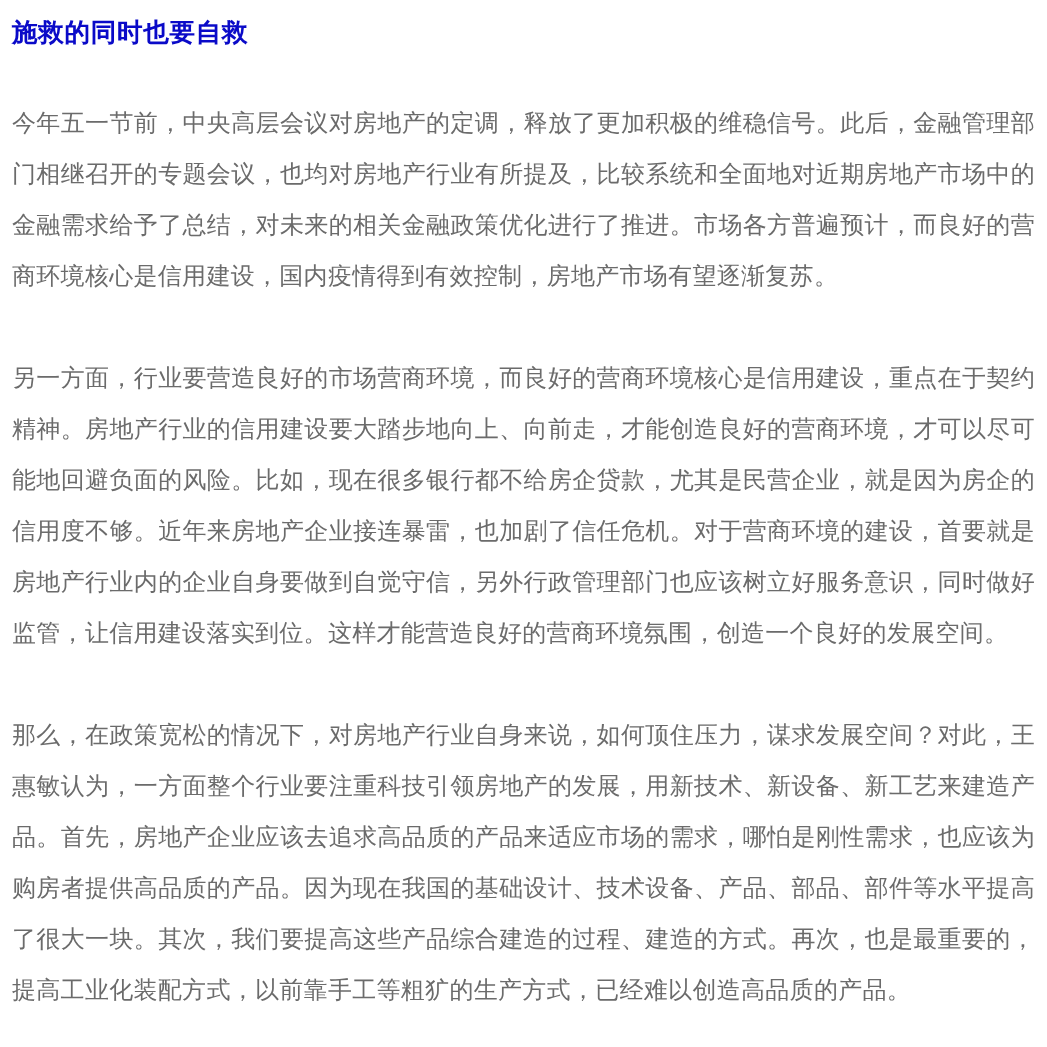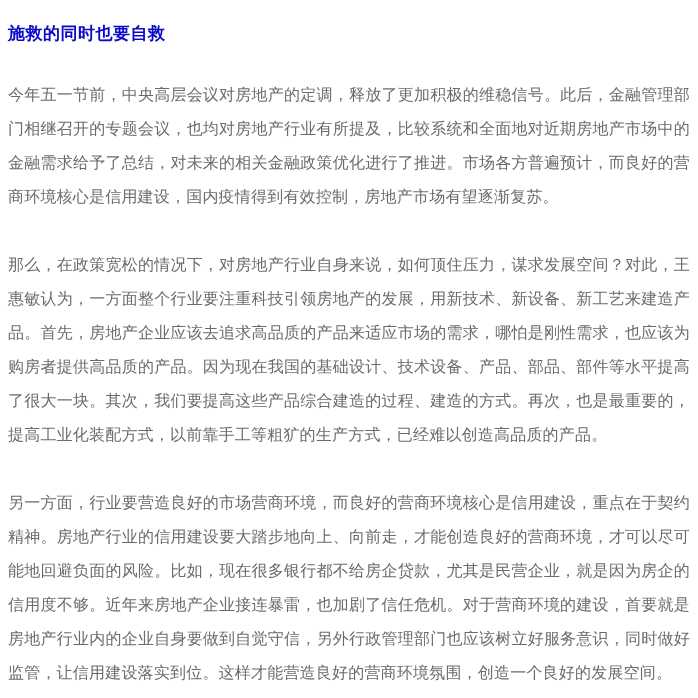--- a/index.html
+++ b/index.html
@@ -9,21 +9,21 @@
   }
   body {
     width: 698px;
     height: 698px;
     overflow: hidden;
     font-family: "Liberation Sans", "DejaVu Sans", sans-serif;
   }
   .article {
     box-sizing: border-box;
     width: 698px;
-    padding: 24px 8px 0 8px;
+    padding: 12px 8px 0 8px;
   }
   .article-title {
     margin: 0;
     font-size: 17px;
     line-height: 20px;
     font-weight: bold;
     color: #0a0ac8;
     letter-spacing: 0.5px;
   }
   .article-paragraph {
@@ -35,15 +35,15 @@
     text-justify: inter-ideograph;
     letter-spacing: 0.2px;
   }
 </style>
 </head>
 <body>
 
 <div class="article">
   <h1 class="article-title">施救的同时也要自救</h1>
   <p class="article-paragraph">今年五一节前，中央高层会议对房地产的定调，释放了更加积极的维稳信号。此后，金融管理部门相继召开的专题会议，也均对房地产行业有所提及，比较系统和全面地对近期房地产市场中的金融需求给予了总结，对未来的相关金融政策优化进行了推进。市场各方普遍预计，而良好的营商环境核心是信用建设，国内疫情得到有效控制，房地产市场有望逐渐复苏。</p>
+  <p class="article-paragraph">另一方面，行业要营造良好的市场营商环境，而良好的营商环境核心是信用建设，重点在于契约精神。房地产行业的信用建设要大踏步地向上、向前走，才能创造良好的营商环境，才可以尽可能地回避负面的风险。比如，现在很多银行都不给房企贷款，尤其是民营企业，就是因为房企的信用度不够。近年来房地产企业接连暴雷，也加剧了信任危机。对于营商环境的建设，首要就是房地产行业内的企业自身要做到自觉守信，另外行政管理部门也应该树立好服务意识，同时做好监管，让信用建设落实到位。这样才能营造良好的营商环境氛围，创造一个良好的发展空间。</p>
   <p class="article-paragraph">那么，在政策宽松的情况下，对房地产行业自身来说，如何顶住压力，谋求发展空间？对此，王惠敏认为，一方面整个行业要注重科技引领房地产的发展，用新技术、新设备、新工艺来建造产品。首先，房地产企业应该去追求高品质的产品来适应市场的需求，哪怕是刚性需求，也应该为购房者提供高品质的产品。因为现在我国的基础设计、技术设备、产品、部品、部件等水平提高了很大一块。其次，我们要提高这些产品综合建造的过程、建造的方式。再次，也是最重要的，提高工业化装配方式，以前靠手工等粗犷的生产方式，已经难以创造高品质的产品。</p>
-  <p class="article-paragraph">另一方面，行业要营造良好的市场营商环境，而良好的营商环境核心是信用建设，重点在于契约精神。房地产行业的信用建设要大踏步地向上、向前走，才能创造良好的营商环境，才可以尽可能地回避负面的风险。比如，现在很多银行都不给房企贷款，尤其是民营企业，就是因为房企的信用度不够。近年来房地产企业接连暴雷，也加剧了信任危机。对于营商环境的建设，首要就是房地产行业内的企业自身要做到自觉守信，另外行政管理部门也应该树立好服务意识，同时做好监管，让信用建设落实到位。这样才能营造良好的营商环境氛围，创造一个良好的发展空间。</p>
 </div>
 
 </body></html>

